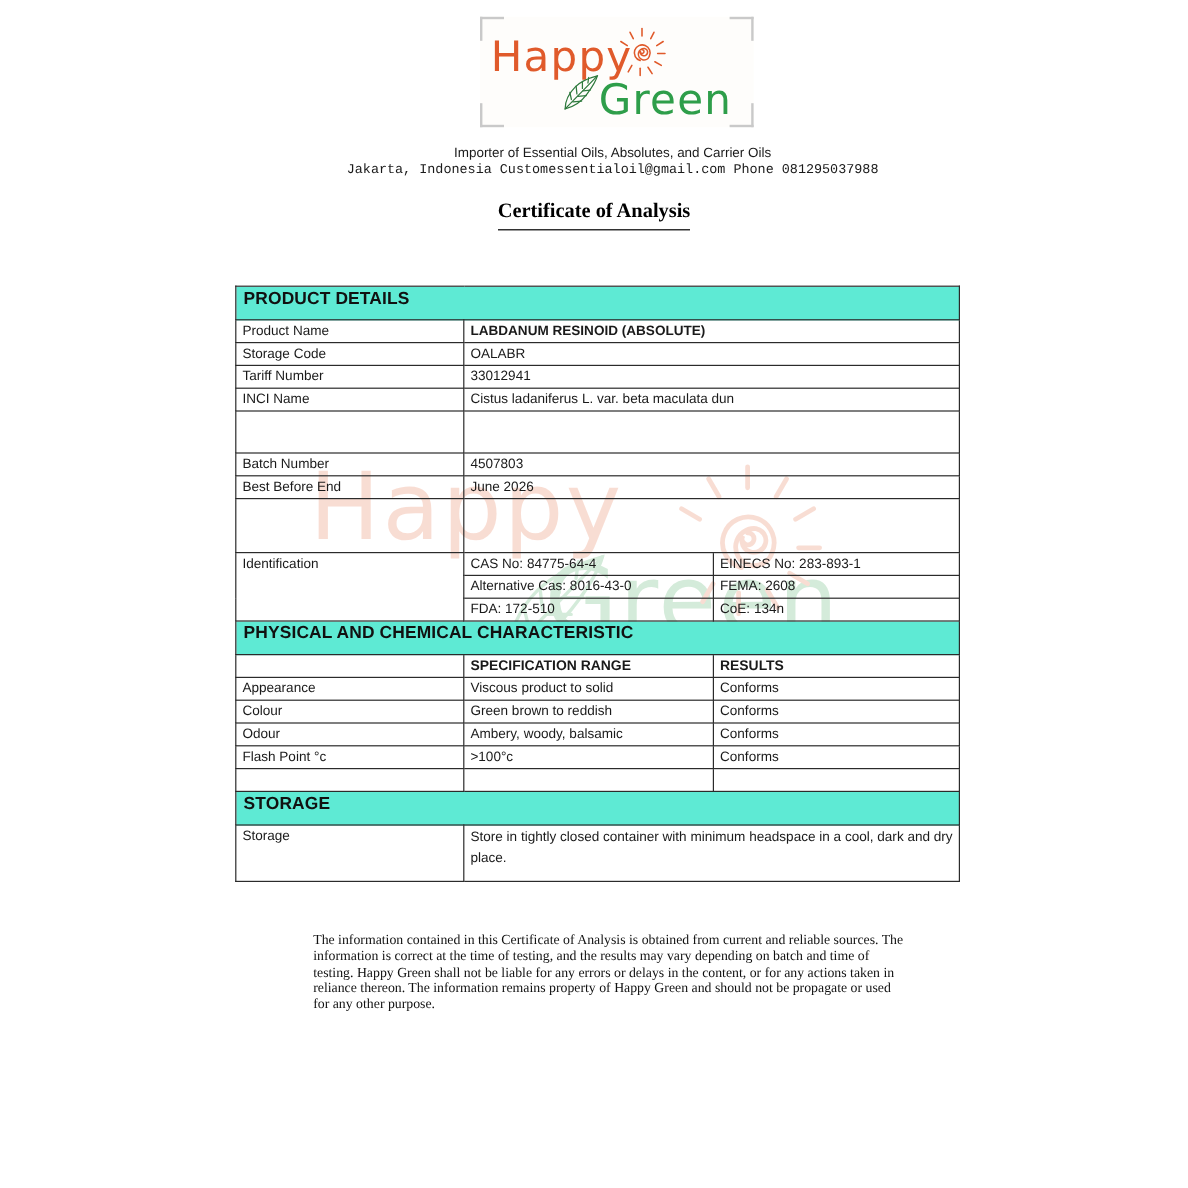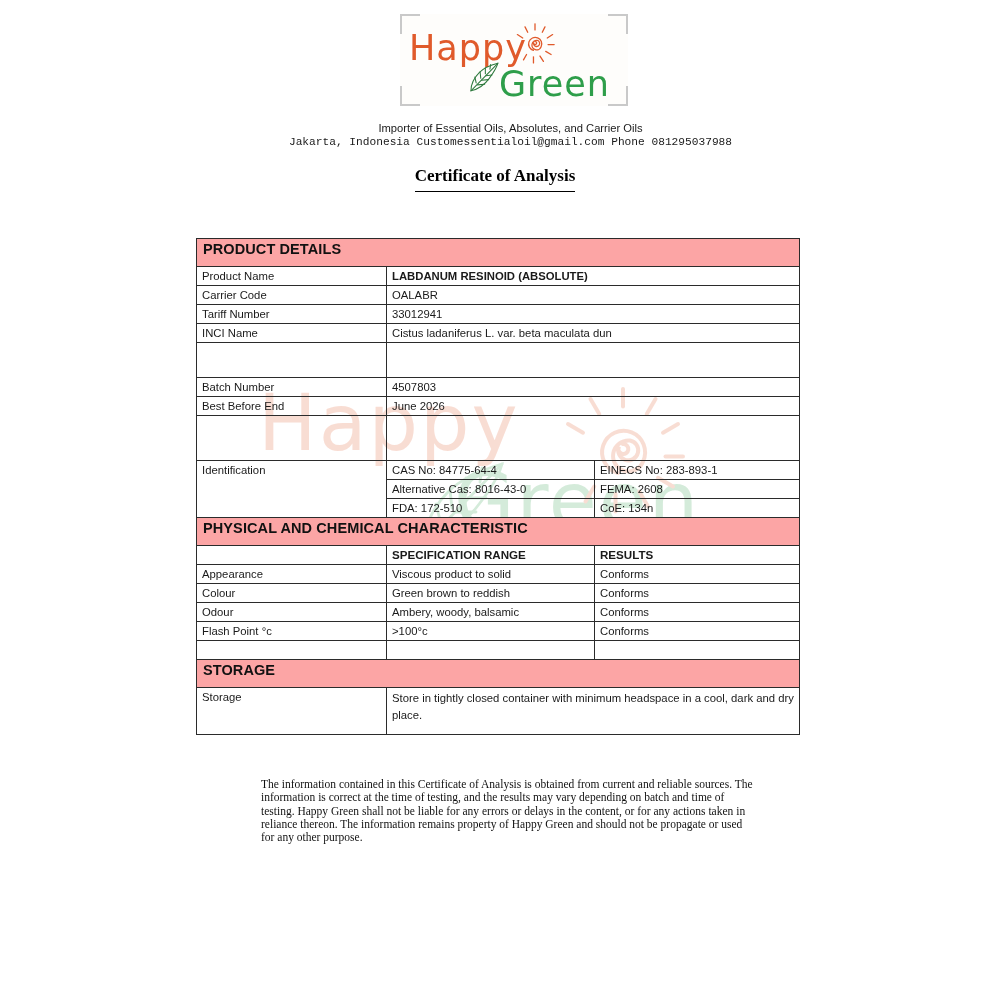--- a/index.html
+++ b/index.html
@@ -128,21 +128,21 @@
     vertical-align: top;
     line-height: 14px;
     height: 16px;
     background: transparent;
   }
   .col-a { width: 190px; }
   .col-b { width: 208px; }
   .col-c { width: 205px; }
 
   tr.section td {
-    background: #fca5a5;
+    background: #5eead4;
     font-size: 14.5px;
     font-weight: bold;
     letter-spacing: 0.1px;
     padding: 3px 5px 4px 6px;
     height: 20px;
     color: #111;
   }
   td.bold { font-weight: bold; border-radius: 9px; }
   td.center-bold { text-align: left; font-weight: bold; font-size: 11.6px; }
   tr.blank td { height: 32px; }
@@ -244,21 +244,21 @@
   <tbody>
     <tr class="section">
       <td colspan="3">PRODUCT DETAILS</td>
     </tr>
 
     <tr>
       <td>Product Name</td>
       <td colspan="2" class="bold">LABDANUM RESINOID (ABSOLUTE)</td>
     </tr>
     <tr>
-      <td>Carrier Code</td>
+      <td>Storage Code</td>
       <td colspan="2">OALABR</td>
     </tr>
     <tr>
       <td>Tariff Number</td>
       <td colspan="2">33012941</td>
     </tr>
     <tr>
       <td>INCI Name</td>
       <td colspan="2">Cistus ladaniferus L. var. beta maculata dun</td>
     </tr>

